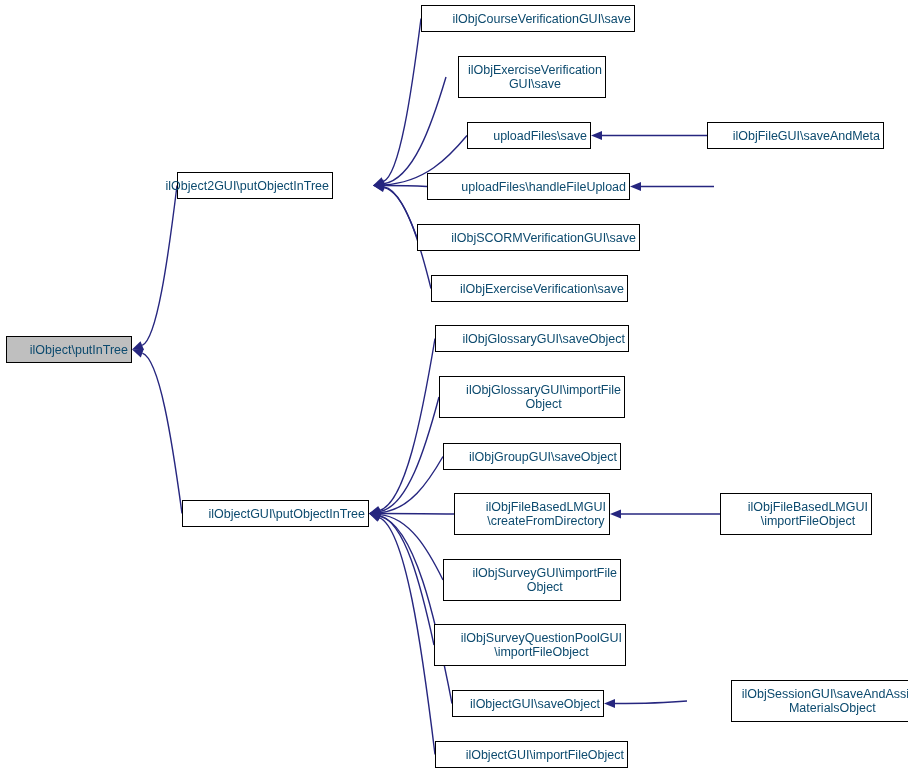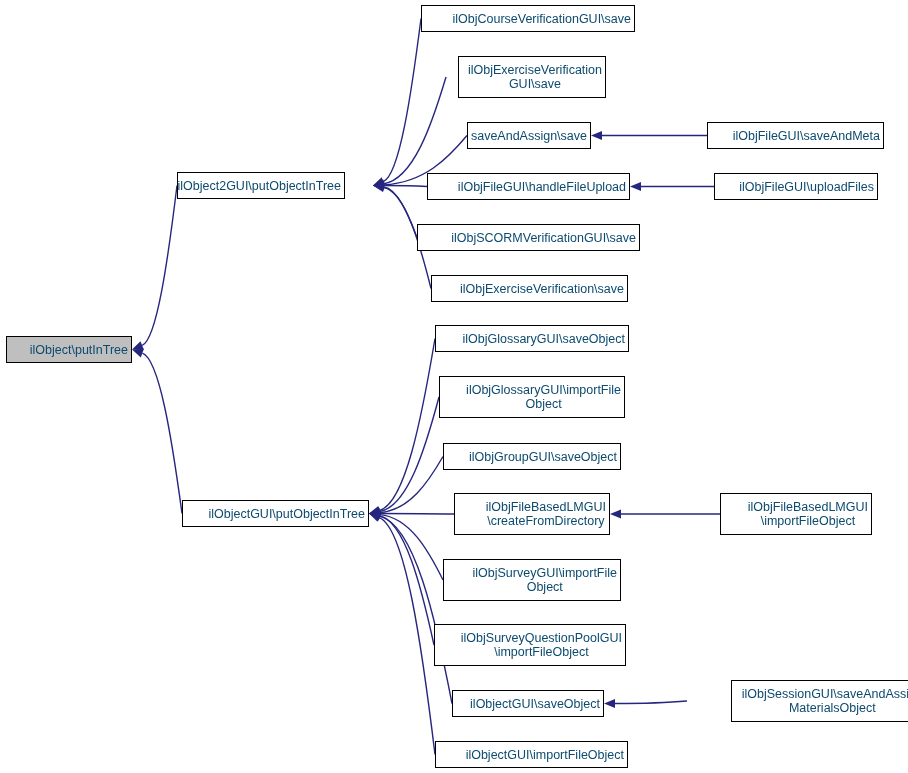--- a/index.html
+++ b/index.html
@@ -90,29 +90,28 @@
       <path d="M 452 703.5 C 435.4 618, 414.65 524.9, 379.67225474814114 516.1651413828873" fill="none" stroke="#26267f" stroke-width="1.4"></path>
       <polygon points="369,513.5 380.7867684173486,511.7021984882101 378.5577410789337,520.6280842775645" fill="#26267f"></polygon>
       <path d="M 435 754.5 C 421.8 646.05, 405.3 527.96, 379.2190577039383 517.570732077106" fill="none" stroke="#26267f" stroke-width="1.4"></path>
       <polygon points="369,513.5 380.9213638452735,513.2973079463682 377.5167515626031,521.8441562078438" fill="#26267f"></polygon>
       <path d="M 720 514 C 682.6 514, 646.3 514, 621 514" fill="none" stroke="#26267f" stroke-width="1.4"></path>
       <polygon points="610,514 621,509.4 621,518.6" fill="#26267f"></polygon>
       <path d="M 687 701 C 658.78 703.5, 631.39 703.5, 615 703.5" fill="none" stroke="#26267f" stroke-width="1.4"></path>
       <polygon points="604,703.5 615,698.9 615,708.1" fill="#26267f"></polygon>
     </svg>
 <div class="node current" style="left: 6px; top: 336px; width: 126px; height: 27px;"><span class="lbl">ilObject\putInTree</span></div>
-    <div class="node" style="left: 177px; top: 172px; width: 168px; height: 27px; padding-left: 47px;"><span class="lbl">ilObject2GUI\putObjectInTree</span></div>
+    <div class="node" style="left: 177px; top: 172px; width: 156px; height: 27px; padding-left: 47px;"><span class="lbl">ilObject2GUI\putObjectInTree</span></div>
     <div class="node" style="left: 182px; top: 500px; width: 187px; height: 27px;"><span class="lbl">ilObjectGUI\putObjectInTree</span></div>
     <div class="node" style="left: 421px; top: 5px; width: 214px; height: 27px;"><span class="lbl">ilObjCourseVerificationGUI\save</span></div>
     <div class="node" style="left: 430px; top: 56px; width: 148px; height: 42px; margin-left: 28px;"><span class="lbl">ilObjExerciseVerification
 GUI\save</span></div>
-    <div class="node" style="left: 467px; top: 122px; width: 124px; height: 27px;"><span class="lbl">saveAndAssign\save</span></div>
+    <div class="node" style="left: 467px; top: 122px; width: 124px; height: 27px;"><span class="lbl">uploadFiles\save</span></div>
     <div class="node" style="left: 707px; top: 122px; width: 177px; height: 27px;"><span class="lbl">ilObjFileGUI\saveAndMeta</span></div>
-    <div class="node" style="left: 427px; top: 173px; width: 203px; height: 27px;"><span class="lbl">ilObjFileGUI\handleFileUpload</span></div>
-    <div class="node" style="left: 714px; top: 173px; width: 164px; height: 27px;"><span class="lbl">ilObjFileGUI\uploadFiles</span></div>
+    <div class="node" style="left: 427px; top: 173px; width: 203px; height: 27px;"><span class="lbl">uploadFiles\handleFileUpload</span></div>
     <div class="node" style="left: 417px; top: 224px; width: 223px; height: 27px;"><span class="lbl">ilObjSCORMVerificationGUI\save</span></div>
     <div class="node" style="left: 431px; top: 275px; width: 197px; height: 27px;"><span class="lbl">ilObjExerciseVerification\save</span></div>
     <div class="node" style="left: 435px; top: 325px; width: 194px; height: 27px;"><span class="lbl">ilObjGlossaryGUI\saveObject</span></div>
     <div class="node" style="left: 439px; top: 376px; width: 186px; height: 42px;"><span class="lbl">ilObjGlossaryGUI\importFile
 Object</span></div>
     <div class="node" style="left: 443px; top: 443px; width: 178px; height: 27px;"><span class="lbl">ilObjGroupGUI\saveObject</span></div>
     <div class="node" style="left: 454px; top: 493px; width: 156px; height: 42px;"><span class="lbl">ilObjFileBasedLMGUI
 \createFromDirectory</span></div>
     <div class="node" style="left: 720px; top: 493px; width: 152px; height: 42px;"><span class="lbl">ilObjFileBasedLMGUI
 \importFileObject</span></div>

